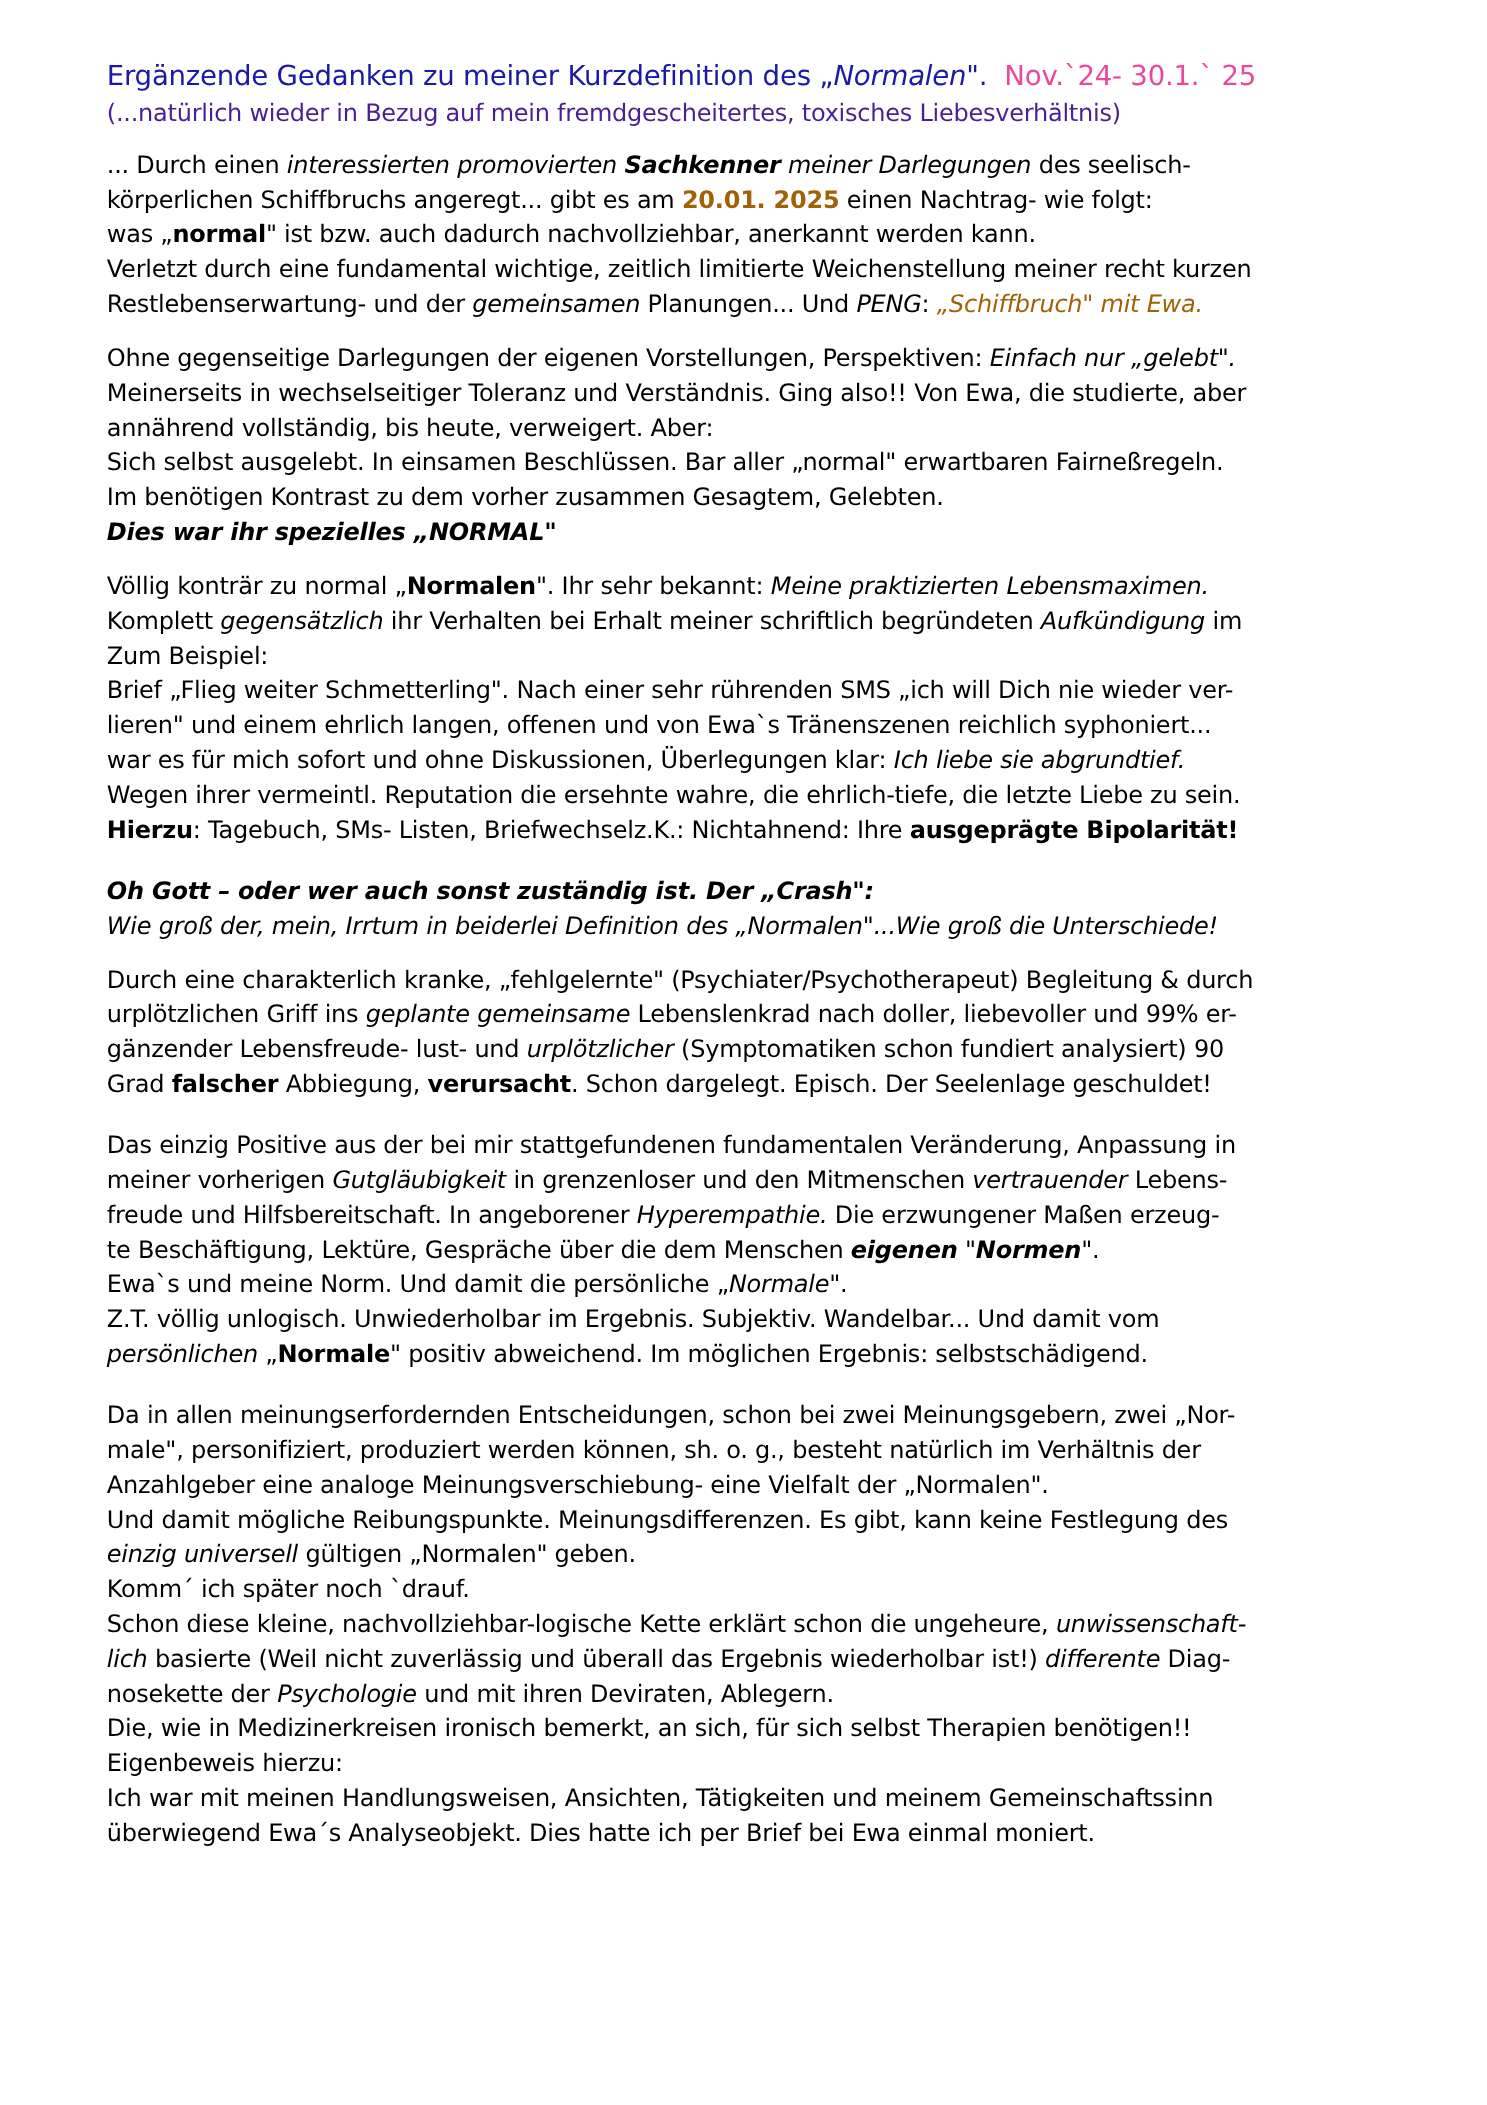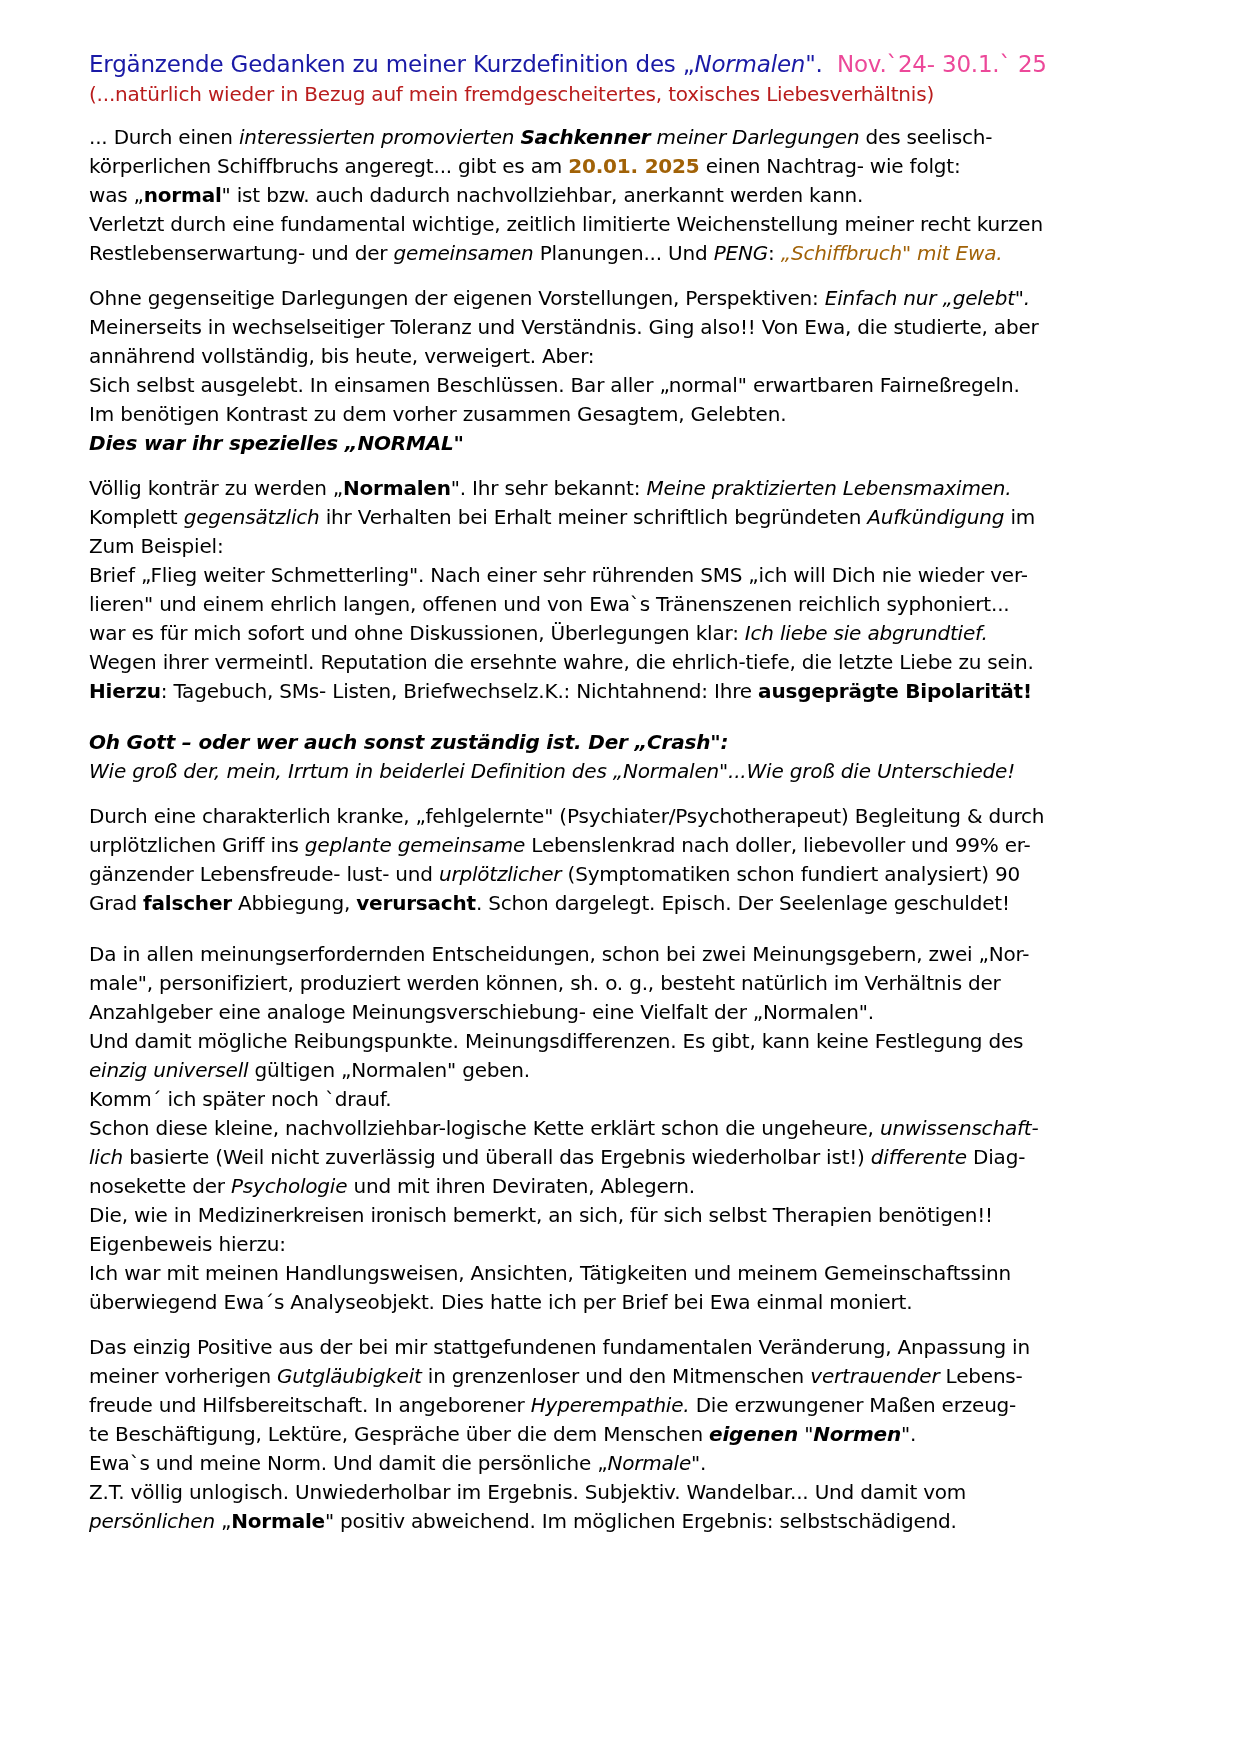--- a/index.html
+++ b/index.html
@@ -5,21 +5,21 @@
   html, body { margin: 0; padding: 0; background: #ffffff; }
   body { width: 1239px; height: 1754px; position: relative; overflow: hidden; }
   .page {
     position: absolute; left: 89px; top: 48px; width: 1080px;
     font-family: "DejaVu Sans", "Liberation Sans", sans-serif;
     color: #000000; font-size: 20px; line-height: 29px;
     letter-spacing: -0.2px;
   }
   .title-line { color: #1a1aa6; font-size: 23px; line-height: 32px; white-space: nowrap; }
   .title-date { color: #ec4899; }
-  .subtitle { color: #b91c1c; font-size: 20px; line-height: 29px; margin-bottom: 14px; white-space: nowrap; }
+  .subtitle { color: #4c1d95; font-size: 20px; line-height: 29px; margin-bottom: 14px; white-space: nowrap; }
   .para { margin: 0 0 16px 0; }
   .line { display: block; white-space: nowrap; }
   .i { font-style: italic; }
   .b { font-weight: bold; }
   .red { color: #a16207; }
   .gap-lg { margin-bottom: 22px; }
 </style>
 </head>
 <body>
 
@@ -41,21 +41,21 @@
   <div class="para">
     <span class="line"><span>Ohne gegenseitige Darlegungen der eigenen Vorstellungen, Perspektiven: </span><span class="i">Einfach nur „gelebt".</span></span>
     <span class="line">Meinerseits in wechselseitiger Toleranz und Verständnis. Ging also!! Von Ewa, die studierte, aber</span>
     <span class="line">annährend vollständig, bis heute, verweigert. Aber:</span>
     <span class="line">Sich selbst ausgelebt. In einsamen Beschlüssen. Bar aller „normal" erwartbaren Fairneßregeln.</span>
     <span class="line">Im benötigen Kontrast zu dem vorher zusammen Gesagtem, Gelebten.</span>
     <span class="line b i">Dies war ihr spezielles „NORMAL"</span>
   </div>
 
   <div class="para gap-lg">
-    <span class="line"><span>Völlig konträr zu werden „</span><span class="b">Normalen</span><span>". Ihr sehr bekannt: </span><span class="i">Meine praktizierten Lebensmaximen.</span></span>
+    <span class="line"><span>Völlig konträr zu normal „</span><span class="b">Normalen</span><span>". Ihr sehr bekannt: </span><span class="i">Meine praktizierten Lebensmaximen.</span></span>
     <span class="line"><span>Komplett </span><span class="i">gegensätzlich</span><span> ihr Verhalten bei Erhalt meiner schriftlich begründeten </span><span class="i">Aufkündigung</span><span> im</span></span>
     <span class="line">Zum Beispiel:</span>
     <span class="line">Brief „Flieg weiter Schmetterling". Nach einer sehr rührenden SMS „ich will Dich nie wieder ver-</span>
     <span class="line">lieren" und einem ehrlich langen, offenen und von Ewa`s Tränenszenen reichlich syphoniert...</span>
     <span class="line"><span>war es für mich sofort und ohne Diskussionen, Überlegungen klar: </span><span class="i">Ich liebe sie abgrundtief.</span></span>
     <span class="line">Wegen ihrer vermeintl. Reputation die ersehnte wahre, die ehrlich-tiefe, die letzte Liebe zu sein.</span>
     <span class="line"><span class="b">Hierzu</span><span>: Tagebuch, SMs- Listen, Briefwechselz.K.: Nichtahnend: Ihre </span><span class="b">ausgeprägte Bipolarität!</span></span>
   </div>
 
   <div class="para">
@@ -63,39 +63,39 @@
     <span class="line i">Wie groß der, mein, Irrtum in beiderlei Definition des „Normalen"...Wie groß die Unterschiede!</span>
   </div>
 
   <div class="para gap-lg">
     <span class="line">Durch eine charakterlich kranke, „fehlgelernte" (Psychiater/Psychotherapeut) Begleitung &amp; durch</span>
     <span class="line"><span>urplötzlichen Griff ins </span><span class="i">geplante gemeinsame</span><span> Lebenslenkrad nach doller, liebevoller und 99% er-</span></span>
     <span class="line"><span>gänzender Lebensfreude- lust- und </span><span class="i">urplötzlicher</span><span> (Symptomatiken schon fundiert analysiert) 90</span></span>
     <span class="line"><span>Grad </span><span class="b">falscher</span><span> Abbiegung, </span><span class="b">verursacht</span><span>. Schon dargelegt. Episch. Der Seelenlage geschuldet!</span></span>
   </div>
 
+  <div class="para gap-lg">
+    <span class="line">Das einzig Positive aus der bei mir stattgefundenen fundamentalen Veränderung, Anpassung in</span>
+    <span class="line"><span>meiner vorherigen </span><span class="i">Gutgläubigkeit</span><span>  in grenzenloser und den Mitmenschen </span><span class="i">vertrauender</span><span>  Lebens-</span></span>
+    <span class="line"><span>freude und Hilfsbereitschaft. In angeborener </span><span class="i">Hyperempathie.</span><span> Die erzwungener Maßen erzeug-</span></span>
+    <span class="line"><span>te Beschäftigung, Lektüre, Gespräche über die dem Menschen  </span><span class="b i">eigenen</span><span> "</span><span class="b i">Normen</span><span>".</span></span>
+    <span class="line"><span>Ewa`s und meine Norm. Und damit die persönliche „</span><span class="i">Normale</span><span>".</span></span>
+    <span class="line">Z.T. völlig unlogisch. Unwiederholbar im Ergebnis. Subjektiv. Wandelbar... Und damit vom</span>
+    <span class="line"><span class="i">persönlichen</span><span>  „</span><span class="b">Normale</span><span>"  positiv abweichend. Im möglichen Ergebnis: selbstschädigend.</span></span>
+  </div>
+
   <div class="para">
     <span class="line">Da in allen meinungserfordernden Entscheidungen, schon bei zwei Meinungsgebern, zwei „Nor-</span>
     <span class="line">male", personifiziert, produziert werden können, sh. o. g., besteht natürlich im Verhältnis der</span>
     <span class="line">Anzahlgeber eine analoge Meinungsverschiebung- eine Vielfalt der „Normalen".</span>
     <span class="line">Und damit mögliche Reibungspunkte. Meinungsdifferenzen. Es gibt, kann keine Festlegung des</span>
     <span class="line"><span class="i">einzig universell</span><span>  gültigen „Normalen" geben.</span></span>
     <span class="line">Komm´ ich später noch `drauf.</span>
     <span class="line"><span>Schon diese kleine, nachvollziehbar-logische Kette erklärt schon die ungeheure, </span><span class="i">unwissenschaft-</span></span>
     <span class="line"><span class="i">lich</span><span> basierte (Weil nicht zuverlässig und überall das Ergebnis wiederholbar ist!) </span><span class="i">differente</span><span> Diag-</span></span>
     <span class="line"><span>nosekette der </span><span class="i">Psychologie</span><span>  und mit ihren Deviraten, Ablegern.</span></span>
     <span class="line">Die, wie in Medizinerkreisen ironisch bemerkt, an sich, für sich selbst Therapien benötigen!!</span>
     <span class="line">Eigenbeweis hierzu:</span>
     <span class="line">Ich war mit meinen Handlungsweisen, Ansichten, Tätigkeiten und meinem Gemeinschaftssinn</span>
     <span class="line">überwiegend  Ewa´s Analyseobjekt. Dies hatte ich per Brief bei Ewa einmal moniert.</span>
   </div>
 
-  <div class="para gap-lg">
-    <span class="line">Das einzig Positive aus der bei mir stattgefundenen fundamentalen Veränderung, Anpassung in</span>
-    <span class="line"><span>meiner vorherigen </span><span class="i">Gutgläubigkeit</span><span>  in grenzenloser und den Mitmenschen </span><span class="i">vertrauender</span><span>  Lebens-</span></span>
-    <span class="line"><span>freude und Hilfsbereitschaft. In angeborener </span><span class="i">Hyperempathie.</span><span> Die erzwungener Maßen erzeug-</span></span>
-    <span class="line"><span>te Beschäftigung, Lektüre, Gespräche über die dem Menschen  </span><span class="b i">eigenen</span><span> "</span><span class="b i">Normen</span><span>".</span></span>
-    <span class="line"><span>Ewa`s und meine Norm. Und damit die persönliche „</span><span class="i">Normale</span><span>".</span></span>
-    <span class="line">Z.T. völlig unlogisch. Unwiederholbar im Ergebnis. Subjektiv. Wandelbar... Und damit vom</span>
-    <span class="line"><span class="i">persönlichen</span><span>  „</span><span class="b">Normale</span><span>"  positiv abweichend. Im möglichen Ergebnis: selbstschädigend.</span></span>
-  </div>
-
 </div>
 
 </body></html>

